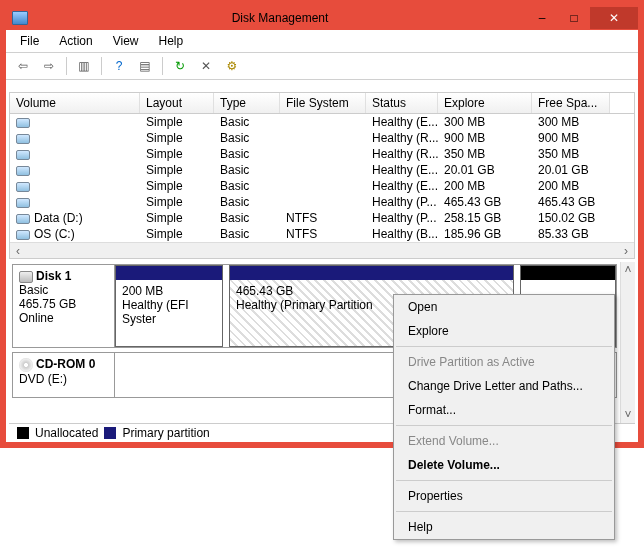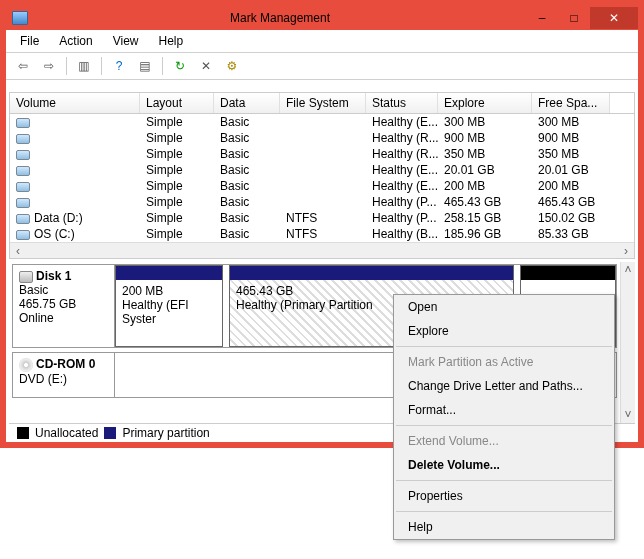--- a/index.html
+++ b/index.html
@@ -49,21 +49,21 @@
   .vscroll { width:15px; background:#f0f0f0; border-left:1px solid #ddd; display:flex; flex-direction:column; justify-content:space-between;}
   .vscroll .scroll-arrow{height:16px;width:auto;}
 </style>
 </head>
 <body>
 
 <div class="window">
 
   <div class="titlebar">
     <span class="title-icon"></span>
-    <span class="title-text">Mark Management</span>
+    <span class="title-text">Disk Management</span>
     <div class="win-btns">
       <div class="win-btn">–</div>
       <div class="win-btn">□</div>
       <div class="win-btn close">✕</div>
     </div>
   </div>
 
   <div class="menubar">
     <div class="menu-item">File</div>
     <div class="menu-item">Action</div>
@@ -84,21 +84,21 @@
     <div class="tool-btn">✕</div>
     <div class="tool-btn" style="color:#aa8800">⚙</div>
   </div>
 
   <div class="content">
 
     <div class="grid" style="flex:0 0 auto;margin-top:12px;">
       <div class="grid-header">
         <div class="col c0">Volume</div>
         <div class="col c1">Layout</div>
-        <div class="col c2">Data</div>
+        <div class="col c2">Type</div>
         <div class="col c3">File System</div>
         <div class="col c4">Status</div>
         <div class="col c5">Explore</div>
         <div class="col c6">Free Spa...</div>
       </div>
       <div class="grid-body" id="grid-body">
           <div class="grid-row">
             <div class="cell c0"><span class="vol-icon"></span></div>
             <div class="cell c1">Simple</div>
             <div class="cell c2">Basic</div>
@@ -231,21 +231,21 @@
       <span>Primary partition</span>
     </div>
 
   </div>
 </div>
 
 <div class="context-menu">
   <div class="ctx-item">Open</div>
   <div class="ctx-item">Explore</div>
   <div class="ctx-sep"></div>
-  <div class="ctx-item disabled">Mark Partition as Active</div>
+  <div class="ctx-item disabled">Drive Partition as Active</div>
   <div class="ctx-item">Change Drive Letter and Paths...</div>
   <div class="ctx-item">Format...</div>
   <div class="ctx-sep"></div>
   <div class="ctx-item disabled">Extend Volume...</div>
   <div class="ctx-item" style="font-weight:bold">Delete Volume...</div>
   <div class="ctx-sep"></div>
   <div class="ctx-item">Properties</div>
   <div class="ctx-sep"></div>
   <div class="ctx-item">Help</div>
 </div>

